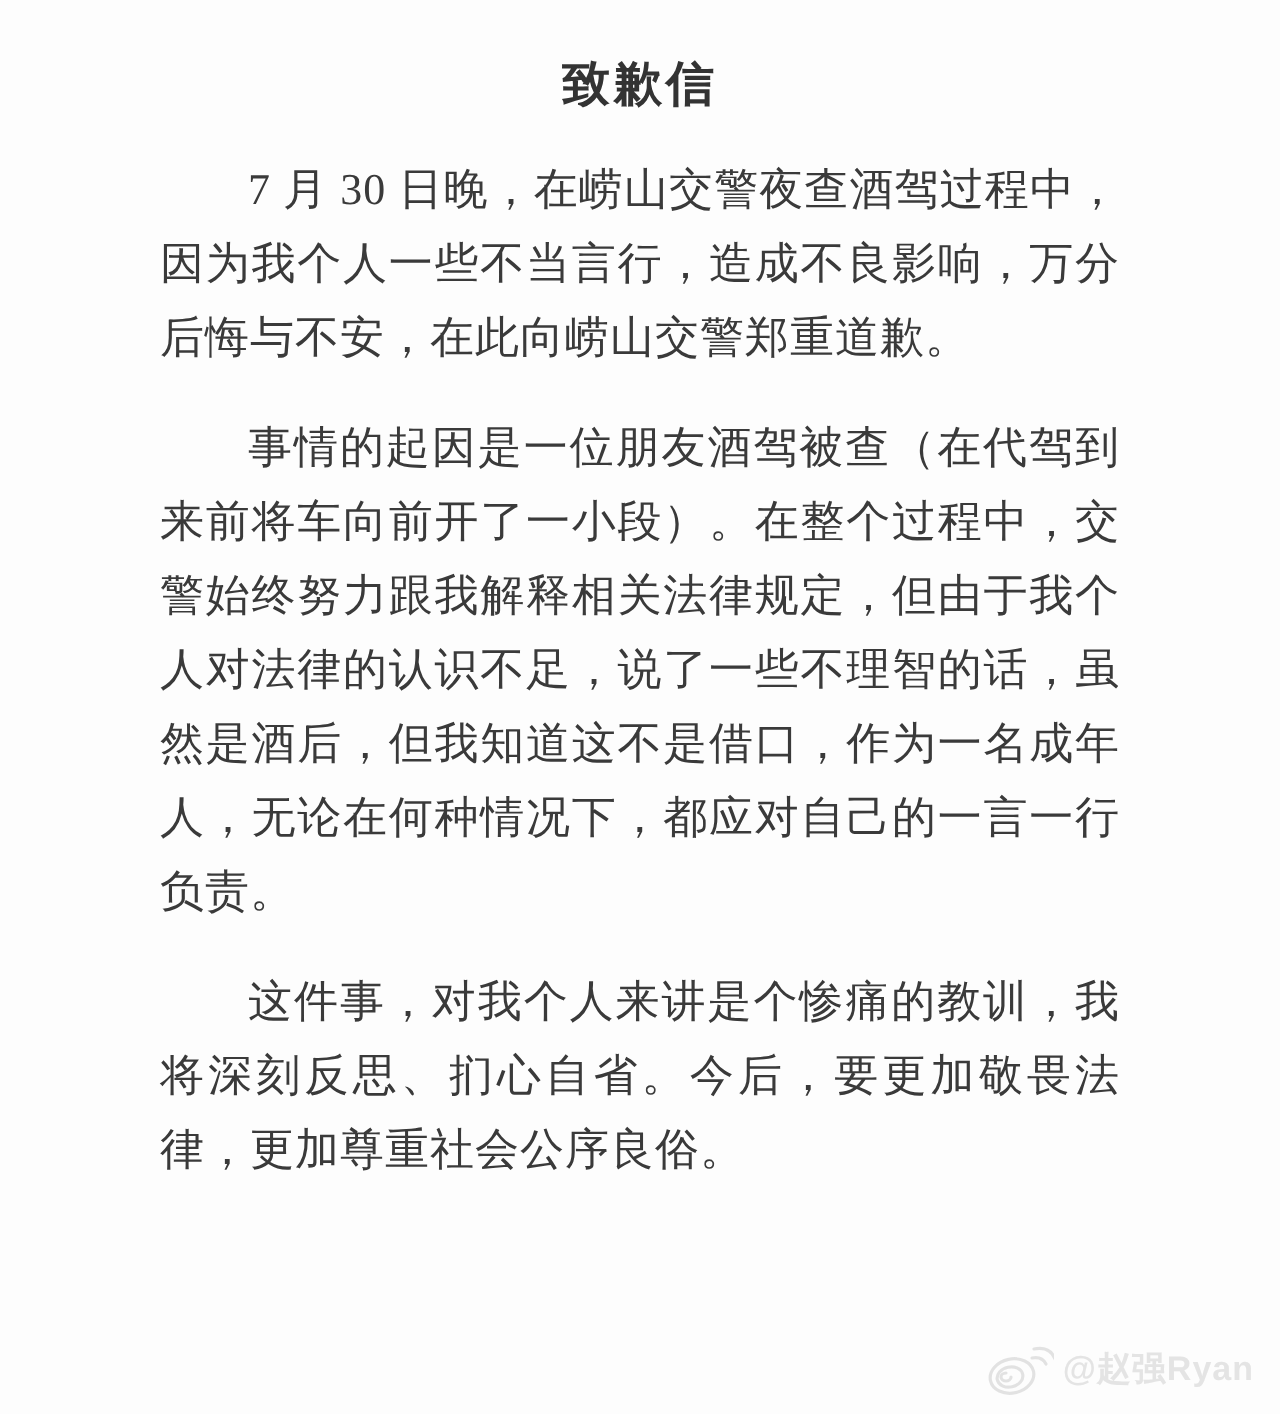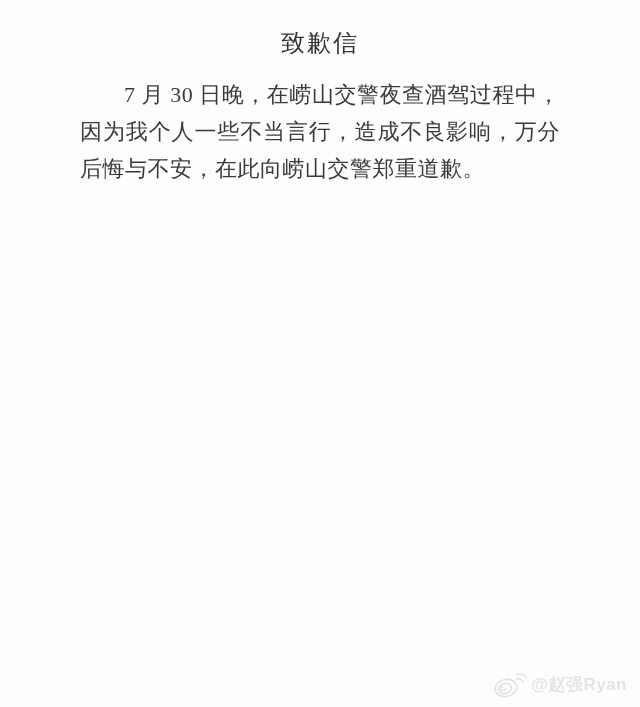--- a/index.html
+++ b/index.html
@@ -17,21 +17,21 @@
     color: #3a3a3a;
     box-sizing: border-box;
   }
   .letter {
     padding: 28px 62px 0 62px;
   }
   .letter-title {
     margin: 0 0 16px 0;
     font-size: 24px;
     line-height: 30px;
-    font-weight: normal;
+    font-weight: bold;
     text-align: center;
     letter-spacing: 2px;
     color: #333333;
   }
   .letter-paragraph {
     margin: 18px;
     font-size: 22px;
     line-height: 37px;
     text-align: justify;
     text-justify: inter-ideograph;
@@ -62,20 +62,22 @@
     white-space: nowrap;
   }
 </style>
 </head>
 <body>
 
 <div class="page">
   <div class="letter">
     <h1 class="letter-title">致歉信</h1>
     <p class="letter-paragraph">7 月 30 日晚，在崂山交警夜查酒驾过程中，因为我个人一些不当言行，造成不良影响，万分后悔与不安，在此向崂山交警郑重道歉。</p>
+    <p class="letter-paragraph">事情的起因是一位朋友酒驾被查（在代驾到来前将车向前开了一小段）。在整个过程中，交警始终努力跟我解释相关法律规定，但由于我个人对法律的认识不足，说了一些不理智的话，虽然是酒后，但我知道这不是借口，作为一名成年人，无论在何种情况下，都应对自己的一言一行负责。</p>
+    <p class="letter-paragraph">这件事，对我个人来讲是个惨痛的教训，我将深刻反思、扪心自省。今后，要更加敬畏法律，更加尊重社会公序良俗。</p>
   </div>
 
   <div class="watermark">
     <span class="watermark-icon">
       <svg viewBox="0 0 34 30" width="34" height="30" xmlns="http://www.w3.org/2000/svg">
         <g fill="none" stroke="#e0e0e0" stroke-width="1.6" stroke-linecap="round">
           <ellipse cx="13" cy="19" rx="11" ry="8.5" transform="rotate(-12 13 19)"></ellipse>
           <ellipse cx="12" cy="19.5" rx="6.5" ry="5" transform="rotate(-12 12 19.5)"></ellipse>
           <path d="M12.5 19.5 a2.5 2 0 1 1 -2.5 -2"></path>
           <path d="M23 10 q5 -1 7 3"></path>

